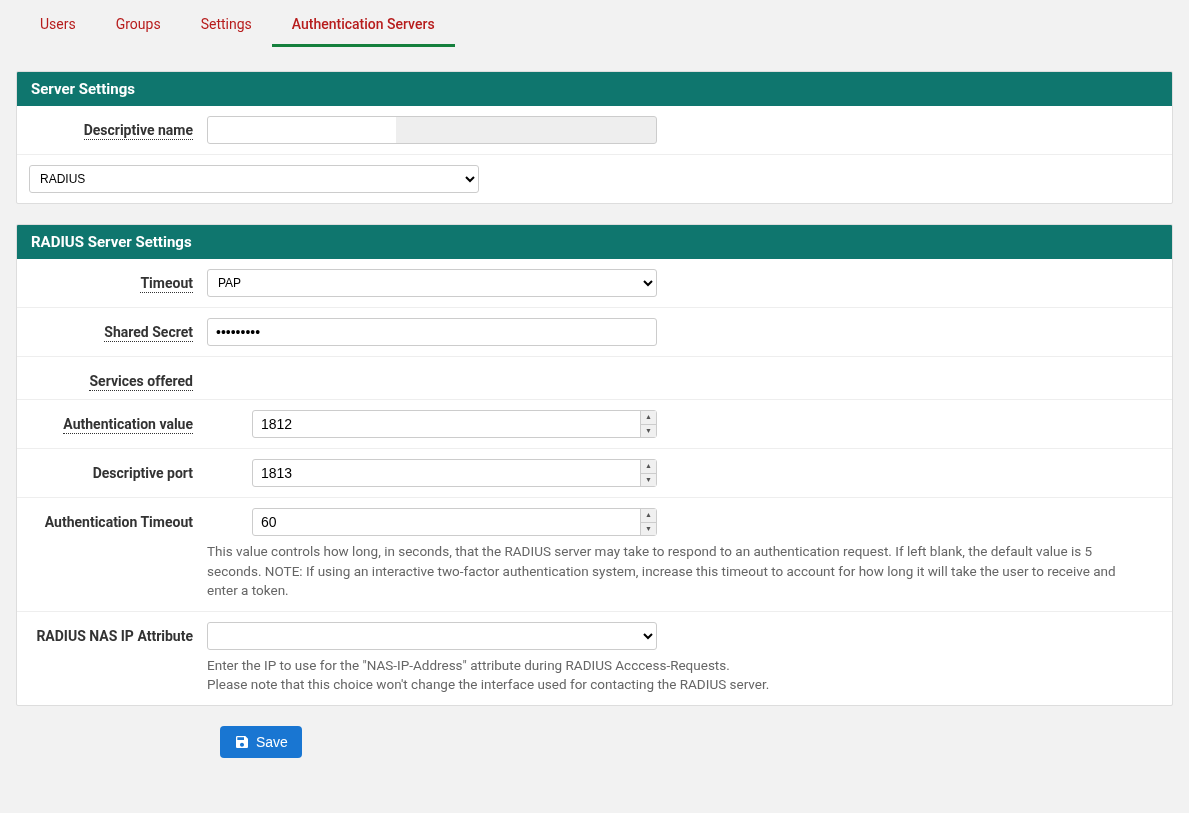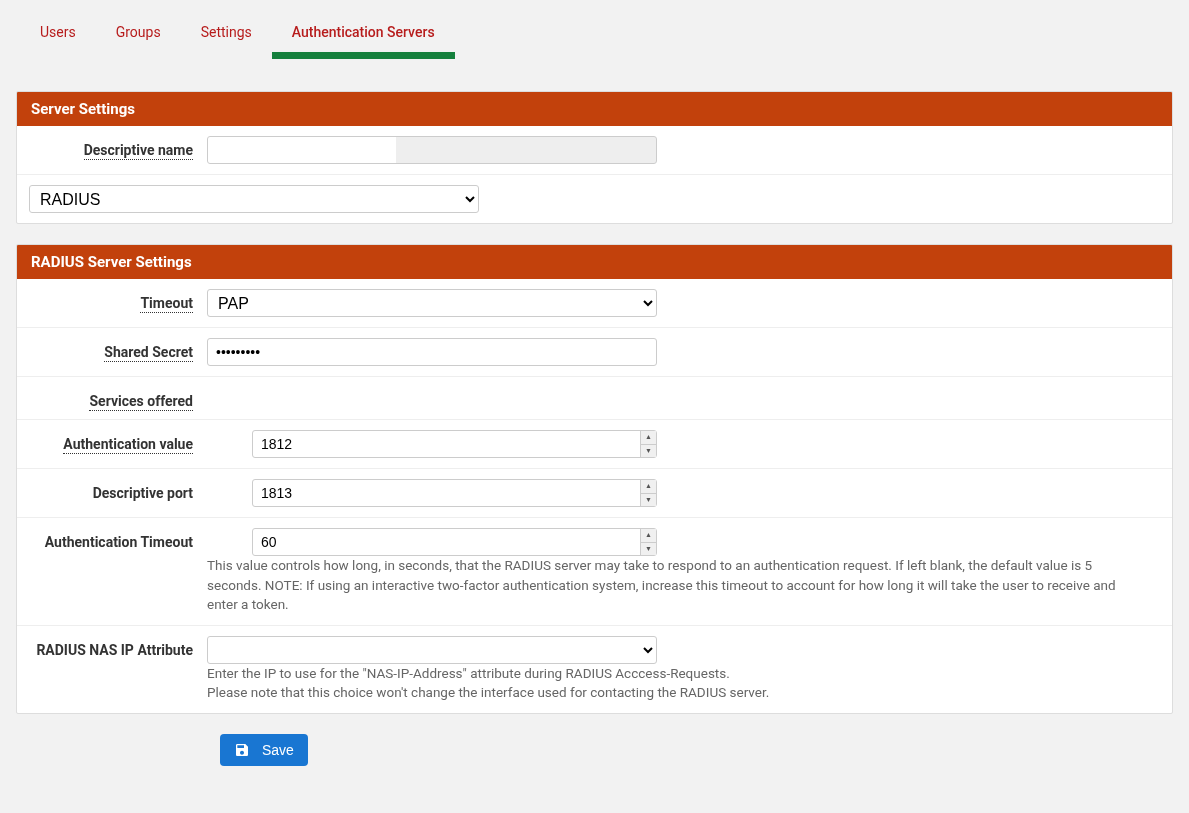--- a/index.html
+++ b/index.html
@@ -7,46 +7,46 @@
     margin: 0;
     padding: 0;
     font-family: -apple-system, BlinkMacSystemFont, "Segoe UI", Roboto, Arial, sans-serif;
     font-size: 14px;
     background: #f2f2f2;
     color: #333;
     width: 1189px;
   }
   .tabs {
     display: flex;
-    padding: 12px 20px;
+    padding: 4px 20px;
     background: #f2f2f2;
   }
   .tab {
     padding: 12px 20px;
     color: #b71c1c;
     cursor: pointer;
     border-bottom: 3px solid transparent;
     font-size: 14px;
   }
   .tab.active {
-    border-bottom: 7px solid #15803d;
+    border-bottom: 3px solid #15803d;
     font-weight: 500;
   }
   .content {
     padding: 20px 16px 30px 16px;
   }
   .panel {
     background: #fff;
     border: 1px solid #ddd;
     border-radius: 2px;
     margin-bottom: 20px;
     overflow: hidden;
   }
   .panel-header {
-    background: #c2410c;
+    background: #0f766e;
     color: #fff;
     padding: 8px 14px;
     font-weight: bold;
     font-size: 15px;
   }
   .form-row {
     display: flex;
     align-items: flex-start;
     padding: 10px 12px;
     border-bottom: 1px solid #eee;
@@ -81,21 +81,21 @@
   }
   input.half-disabled {
     background: linear-gradient(to right, #fff 0%, #fff 42%, #eee 42%, #eee 100%);
   }
   select {
     width: 450px;
     height: 28px;
     padding: 3px 6px;
     border: 1px solid #ccc;
     border-radius: 3px;
-    font-size: 16px;
+    font-size: 12px;
     background: #fff;
   }
   select.highlighted {
     border: 1px solid #3b8bdb;
     outline: 1px solid #a7d3ff;
   }
   .number-input {
     position: relative;
     display: inline-block;
     width: 450px;
@@ -120,27 +120,28 @@
     display: flex;
     align-items: center;
     justify-content: center;
     font-size: 7px;
     background: #f0f0f0;
     cursor: pointer;
     color: #555;
   }
   .spinner:first-child { border-bottom: 1px solid #ccc; }
   .help-text {
+    margin-top: 6px;
     color: #666;
     font-size: 13.5px;
     line-height: 1.45;
   }
   .save-btn {
     display: inline-flex;
-    gap: 12px;
+    gap: 6px;
     background: #1976d2;
     color: #fff;
     border: none;
     border-radius: 4px;
     padding: 8px 14px;
     font-size: 14px;
     cursor: pointer;
     margin-left: 204px;
   }
   .save-icon {

